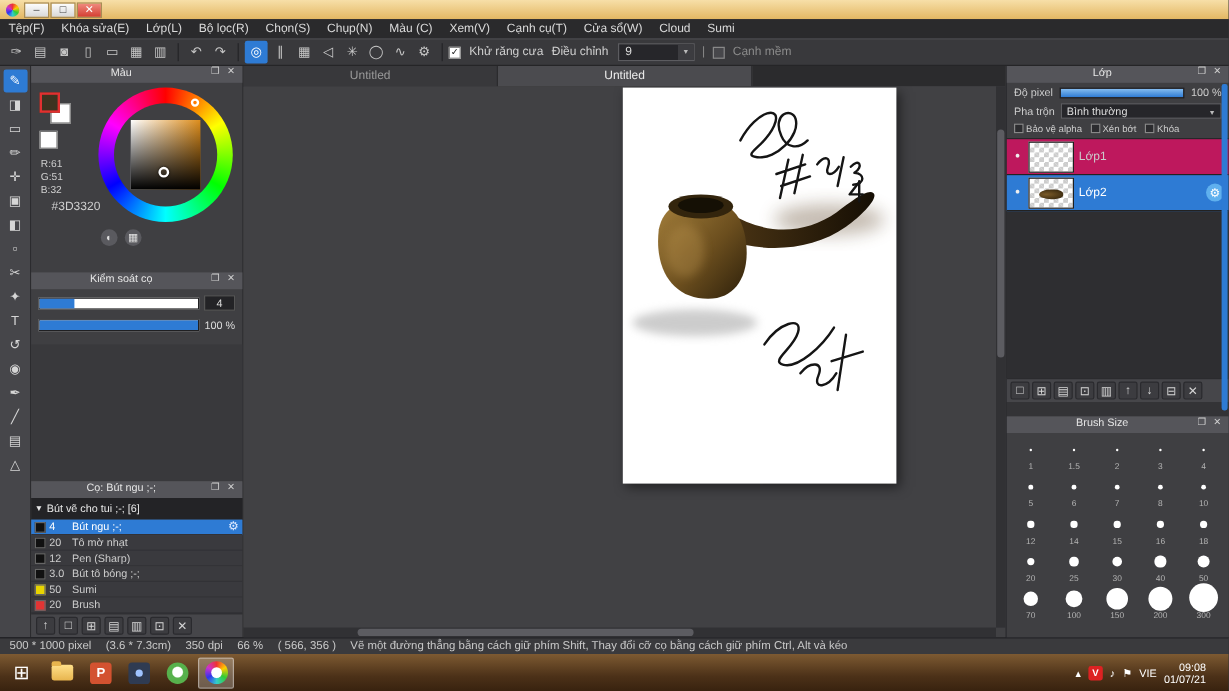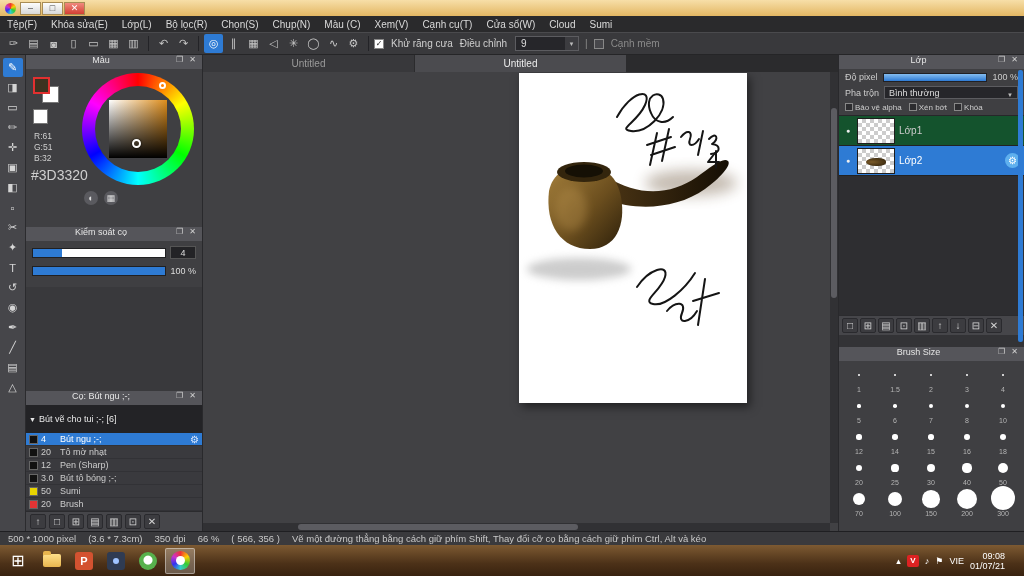--- a/index.html
+++ b/index.html
@@ -42,39 +42,39 @@
 .lp{width:177px;background:#3f3f42;border-right:1px solid #29292c;display:flex;flex-direction:column;font-size:9px;color:#ccc;flex:none}
 .ph{height:14px;background:#55555a;display:flex;align-items:flex-start;padding:0 4px;color:#e6e6e6;font-size:9px;flex:none}
 .ph .t{flex:1;text-align:center;overflow:hidden;white-space:nowrap}
 .ph .ic{width:11px;text-align:center;font-size:8px;color:#d0d0d0;margin-left:2px}
 
 .color-body{height:158px;position:relative;flex:none}
 .fg-swatch{position:absolute;left:7px;top:8px;width:17px;height:17px;border:2px solid #e23030;z-index:2}
 .bg-swatch{position:absolute;left:16px;top:17px;width:17px;height:17px;background:#fff;border:1px solid #777}
 .tr-swatch{position:absolute;left:7px;top:40px;width:15px;height:15px;background:#fff;border:1px solid #777}
 .rgb{position:absolute;left:8px;top:62px;line-height:11px;font-size:8.5px;color:#cfcfcf}
-.hex{position:absolute;left:5px;top:98px;font-size:14px;color:#cfcfcf}
+.hex{position:absolute;left:17px;top:98px;font-size:10px;color:#cfcfcf}
 .wheel{position:absolute;left:56px;top:4px;width:112px;height:112px}
 .ring{position:absolute;inset:0;border-radius:50%;background:conic-gradient(#f00,#ff0,#0f0,#0ff,#00f,#f0f,#f00)}
 .ring-hole{position:absolute;inset:13px;border-radius:50%;background:#3f3f42}
 .sv{position:absolute;left:27px;top:27px;width:58px;height:58px;background:linear-gradient(to top,#000,rgba(0,0,0,0)),linear-gradient(to right,#fff,#dd8d1c)}
 .sv-cur{position:absolute;left:50px;top:66px;width:9px;height:9px;border:2px solid #fff;border-radius:50%;box-shadow:0 0 2px #000}
 .hue-cur{position:absolute;left:77px;top:9px;width:7px;height:7px;border:2px solid #fff;border-radius:50%}
 .cp-btn{position:absolute;top:122px;width:14px;height:14px;border-radius:50%;background:#5a5a5f;color:#ddd;font-size:9px;display:flex;align-items:center;justify-content:center}
 
 .bc-body{height:46px;padding:5px 6px 4px;display:flex;flex-direction:column;gap:7px;flex:none}
 .track-row{display:flex;align-items:center;gap:4px}
 .track{height:10px;background:#fff;flex:1;position:relative;border:1px solid #202022}
 .track .fl{position:absolute;left:0;top:0;bottom:0;background:#2e7bd4}
 .val-box{width:26px;height:13px;background:#232326;border:1px solid #555;display:flex;align-items:center;justify-content:center;color:#ddd;flex:none}
 .pctlbl{flex:none;color:#ddd}
 
 .filler{flex:1;background:#39393c;min-height:0}
 
-.bp-folder{height:28px;background:#232326;display:flex;align-items:center;padding:0 3px;gap:3px;color:#e8e8e8;flex:none}
+.bp-folder{height:18px;background:#232326;display:flex;align-items:center;padding:0 3px;gap:3px;color:#e8e8e8;flex:none}
 .br{height:13px;display:flex;align-items:center;gap:3px;padding:0 3px;background:#3a3a3e;border-bottom:1px solid #323236;flex:none}
 .br.sel{background:#2e7bd4;color:#fff}
 .sw{width:9px;height:9px;border:1px solid #666;flex:none}
 .bsz{width:16px;flex:none}
 .bname{flex:1;overflow:hidden;white-space:nowrap}
 .br .gear{margin-left:auto;color:#dce9ff;font-size:10px}
 .lp-footer{height:20px;display:flex;align-items:center;gap:3px;padding:0 4px;background:#46464a;border-top:1px solid #2b2b2e;flex:none}
 .fic{width:16px;height:15px;display:flex;align-items:center;justify-content:center;color:#d5d5d5;font-size:10px;background:#3c3c40;border:1px solid #2a2a2e;border-radius:2px}
 
 
@@ -92,21 +92,21 @@
 
 .rp{width:186px;background:#3f3f42;border-left:1px solid #29292c;display:flex;flex-direction:column;font-size:9px;color:#ccc;position:relative;flex:none}
 .lrow{display:flex;align-items:center;padding:3px 6px 1px;gap:5px}
 .lslider{flex:1;height:9px;background:linear-gradient(#85bdf0,#2e7bd4);border:1px solid #202024}
 .blend{flex:1;height:13px;background:#26262a;border:1px solid #5c5c60;display:flex;align-items:flex-end;padding:0 4px;color:#ddd}
 .blend .arr{margin-left:auto;font-size:6px;color:#bbb}
 .cbrow{display:flex;gap:7px;padding:3px 6px;font-size:8px;align-items:center}
 .cbi{display:flex;align-items:flex-start}
 .cb{width:8px;height:8px;border:1px solid #888;background:#2c2c2f;margin-right:2px;flex:none}
 .llist{height:200px;background:#2e2e31;position:relative;border-top:1px solid #27272a}
-.lay{height:30px;display:flex;align-items:center;gap:4px;padding:0 4px;background:#14532d;border-bottom:1px solid #222}
+.lay{height:30px;display:flex;align-items:center;gap:4px;padding:0 4px;background:#be185d;border-bottom:1px solid #222}
 .lay.sel{background:#2e7bd4;color:#fff}
 .eye{width:10px;color:#eee;font-size:7px;text-align:center;flex:none}
 .thumb{width:38px;height:26px;border:1px solid #1e1e1e;background:#fff;background-image:linear-gradient(45deg,#ccc 25%,transparent 25%,transparent 75%,#ccc 75%),linear-gradient(45deg,#ccc 25%,transparent 25%,transparent 75%,#ccc 75%);background-size:8px 8px;background-position:0 0,4px 4px;position:relative;flex:none}
 .mini-pipe{position:absolute;left:8px;top:9px;width:20px;height:8px;background:radial-gradient(ellipse at 30% 50%,#7a5a28,#2c1f0a);border-radius:50% 40% 40% 50%}
 .lname{font-size:10px}
 .lgear{margin-left:auto;width:15px;height:15px;border-radius:50%;background:#5fb0ee;color:#fff;display:flex;align-items:center;justify-content:center;font-size:10px}
 .rp-scroll{position:absolute;right:1px;top:15px;height:272px;width:5px;background:#2e7bd4;border-radius:2px;z-index:3}
 .l-footer{height:20px;background:#46464a;display:flex;align-items:center;gap:2px;padding:0 3px;border-top:1px solid #2b2b2e}
 .gap{height:12px;background:#333336;flex:none}
 .bs-grid{flex:1;display:flex;flex-wrap:wrap;align-content:flex-start;padding:3px 2px;background:#3f3f42}

